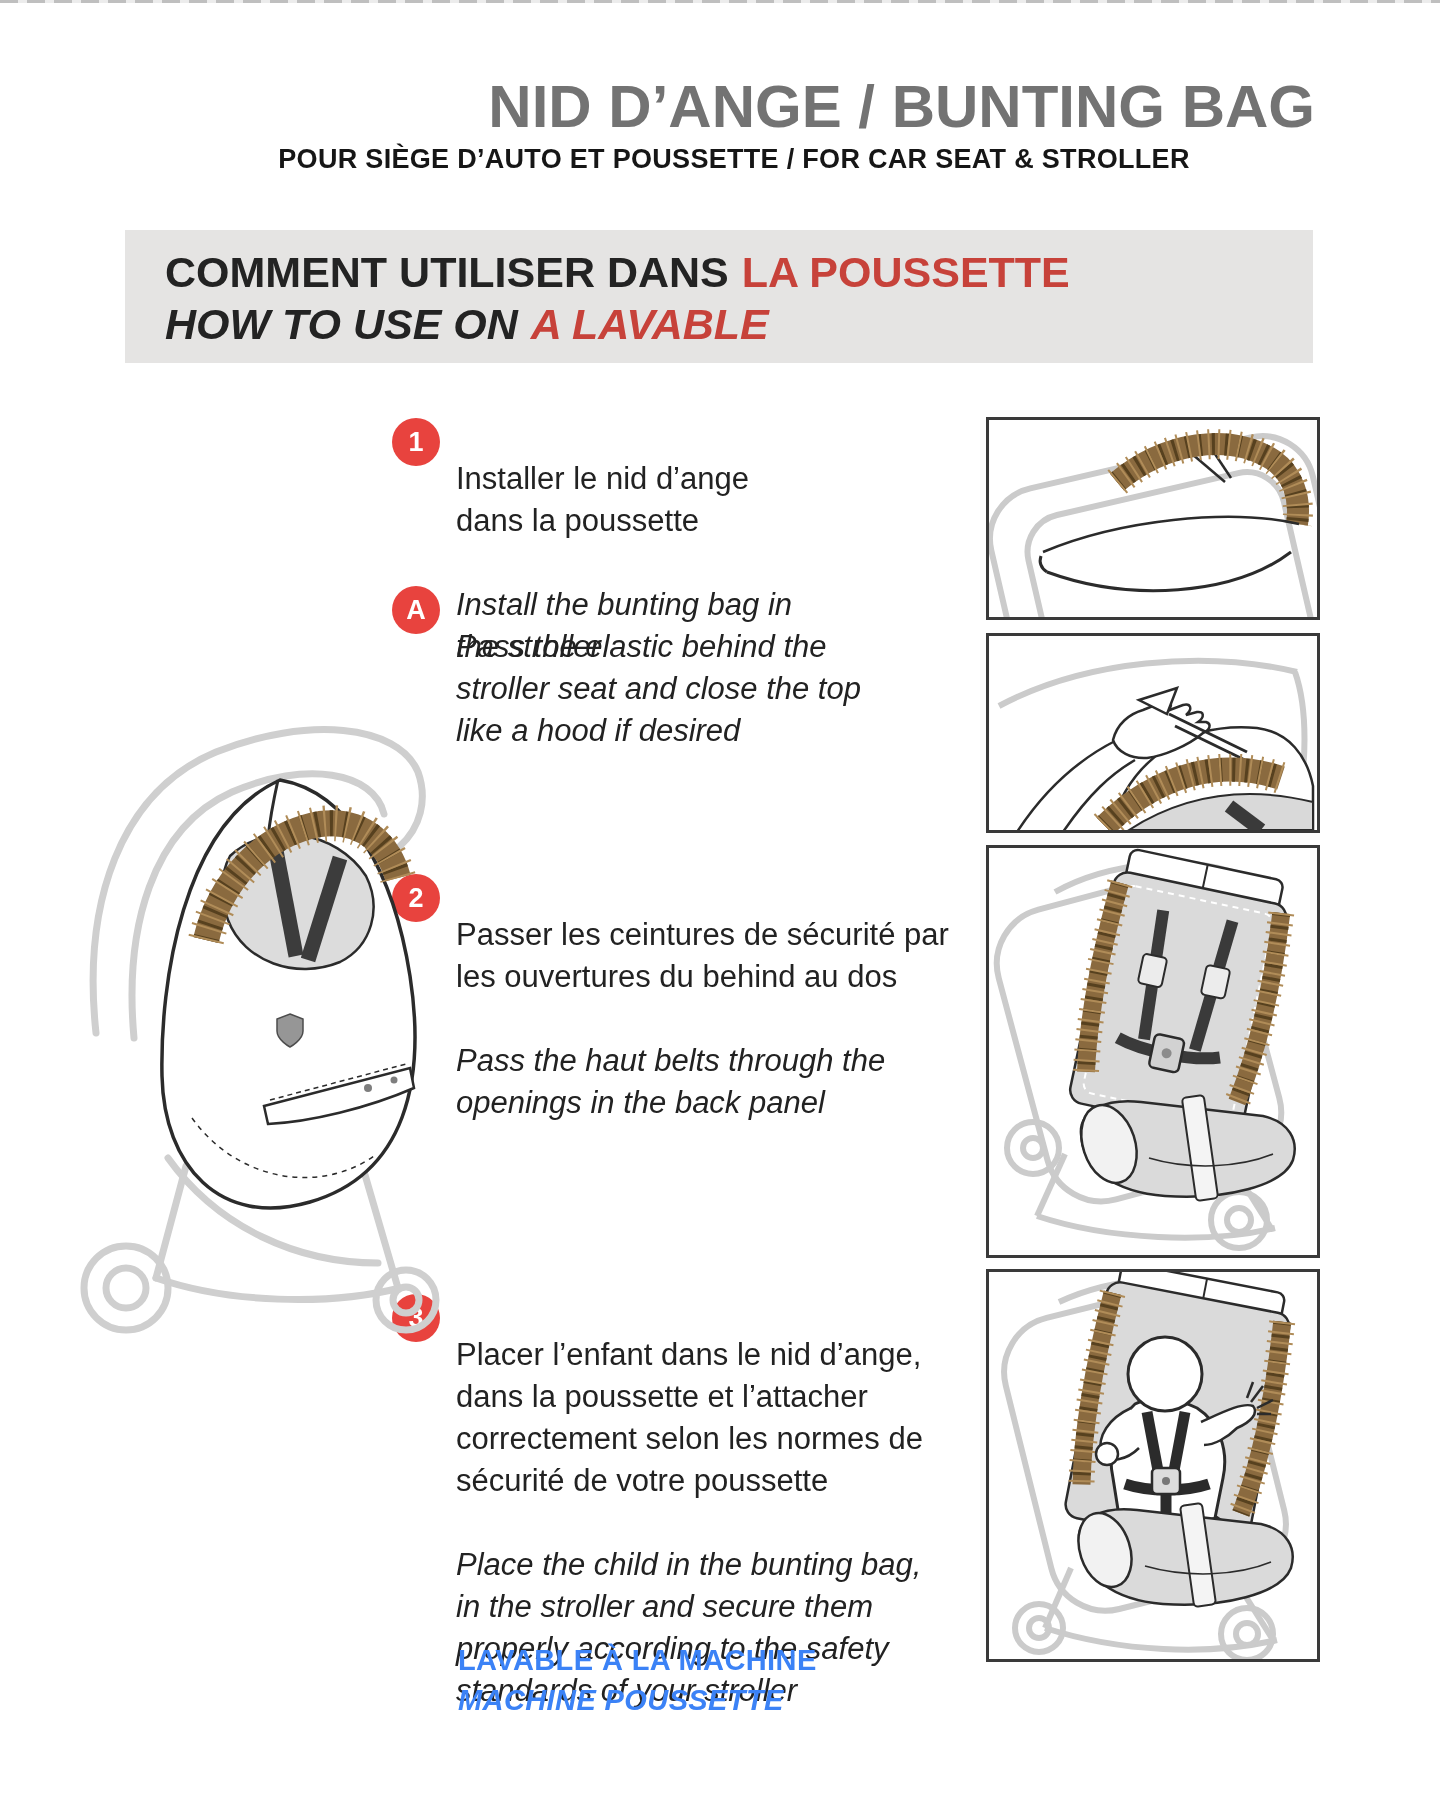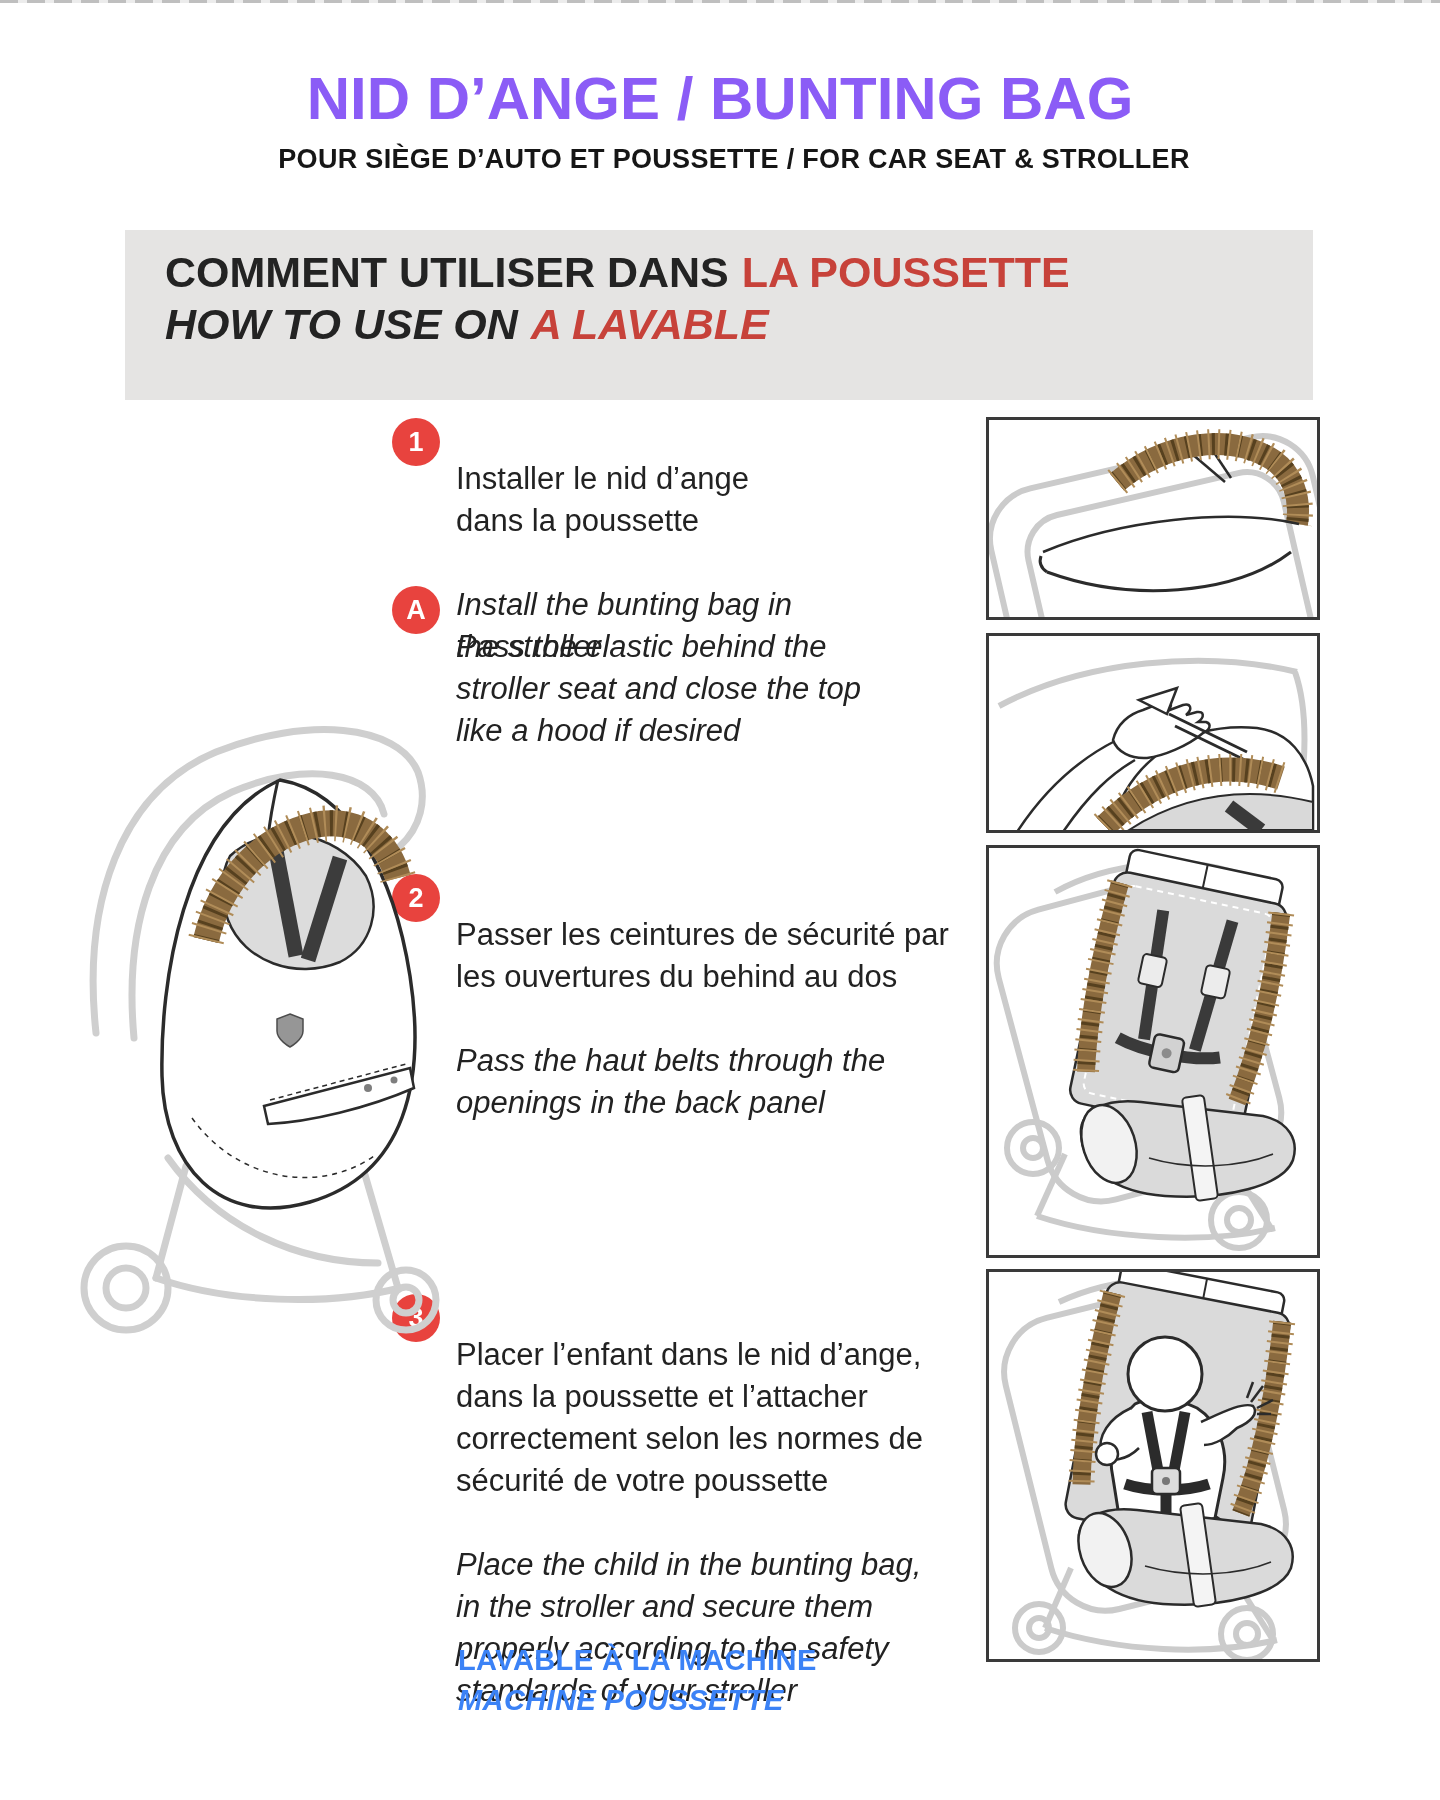--- a/index.html
+++ b/index.html
@@ -11,29 +11,29 @@
   html,body{margin:0;padding:0;background:#ffffff;}
   #page{
     position:relative;width:1440px;height:1800px;background:#ffffff;overflow:hidden;
     font-family:"Liberation Sans", sans-serif;color:var(--text);
   }
   .top-rule{
     position:absolute;top:0;left:0;width:1440px;height:3px;
     background:repeating-linear-gradient(90deg,#bfbfbf 0 18px,#ececec 18px 27px);
   }
   .page-title{
-    position:absolute;top:64px;left:125px;width:1190px;text-align:center;
-    font-size:60px;font-weight:700;letter-spacing:0px;color:#8b5cf6;white-space:nowrap;
+    position:absolute;top:72px;left:125px;width:1190px;text-align:right;
+    font-size:60px;font-weight:700;letter-spacing:0px;color:#737373;white-space:nowrap;
   }
   .page-subtitle{
     position:absolute;top:144px;left:139px;width:1190px;text-align:center;
     font-size:27px;font-weight:700;letter-spacing:.3px;color:#161616;white-space:nowrap;
   }
   .banner{
-    position:absolute;top:230px;left:125px;width:1188px;height:170px;
+    position:absolute;top:230px;left:125px;width:1188px;height:133px;
     background:var(--banner-bg);box-sizing:border-box;padding:16px 0 0 40px;
   }
   .banner-line{font-size:43px;font-weight:700;line-height:52px;color:#232323;white-space:nowrap;}
   .banner-line .black{margin-right:.3em;}
   .banner-line .red{color:var(--banner-red);}
   .banner-line.en{font-style:italic;}
   .step{position:absolute;left:392px;display:flex;align-items:flex-start;}
   .step-marker{
     flex:0 0 48px;width:48px;height:48px;border-radius:50%;background:var(--accent-red);
     color:#ffffff;font-weight:700;font-size:27px;display:flex;align-items:center;justify-content:center;

